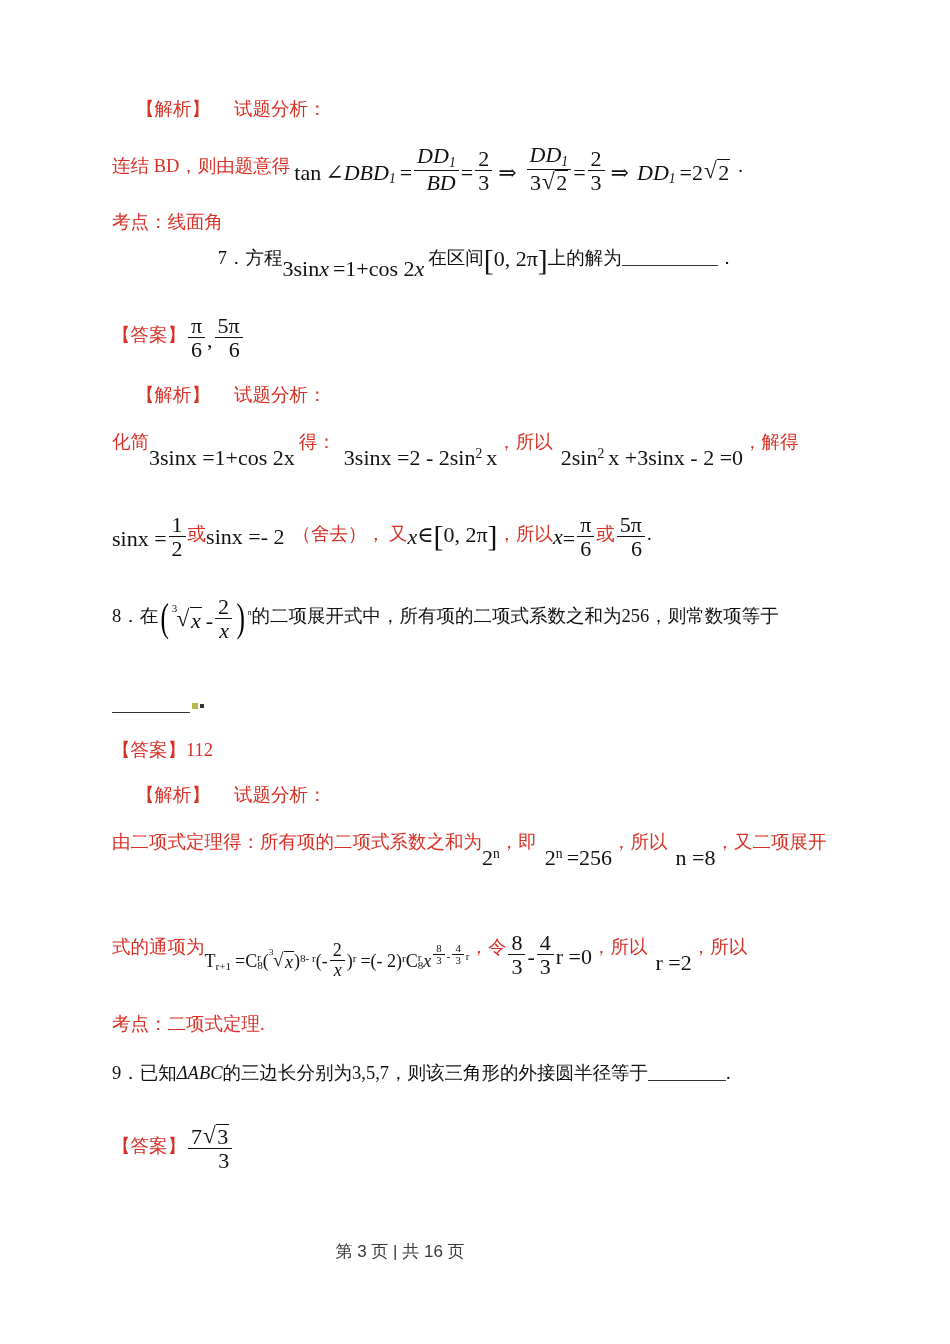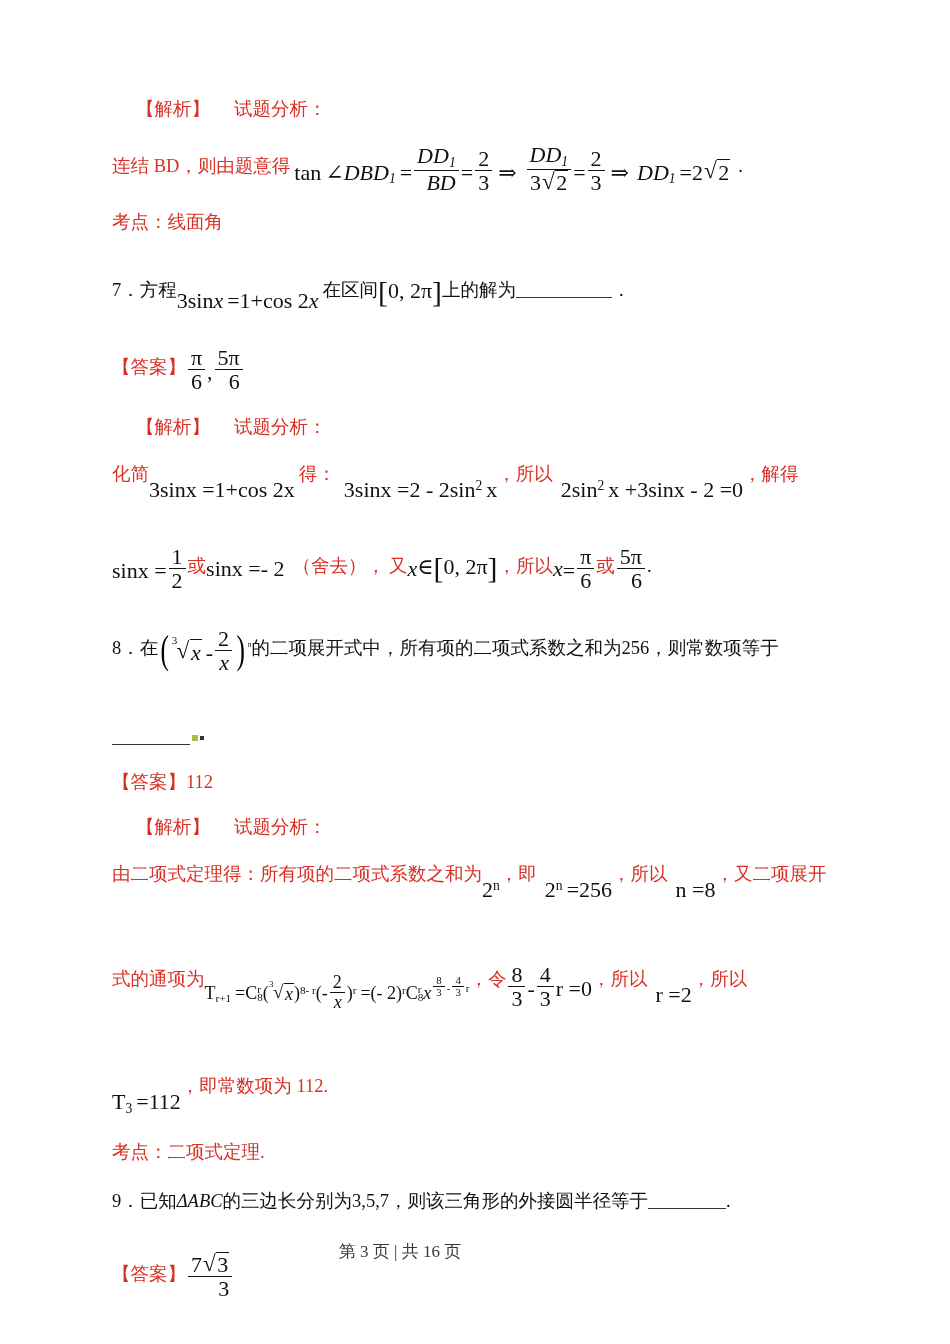--- a/index.html
+++ b/index.html
@@ -150,21 +150,21 @@
 
   
   .footer {
     position: absolute;
     left: 0;
     top: 1240px;
     width: 800px;
     text-align: center;
     font-size: 17px;
     color: #3a3a3a;
-    font-family: Liberation Serif, serif;
+    font-family: Liberation Sans, sans-serif;
   }
 
   
   .sp4 { display:inline-block; width:4px; }
   .sp8 { display:inline-block; width:8px; }
   .lower { display:inline-block; vertical-align: -0.52em; }
   .upper { display:inline-block; vertical-align: 0.30em; }
 </style>
 </head>
 <body>
@@ -177,21 +177,21 @@
     </div>
 
     <div class="blockline" style="margin-top:22px; height:46px;">
       <span class="t-body red">连结 BD，则由题意得</span><span class="sp4"></span><span class="m blk"><span>tan</span><span class="sp4"></span><span>∠</span><span class="mi">DBD</span><sub class="mi">1</sub><span class="sp4"></span>=<span class="frac"><span class="num mi"><span>DD</span><sub>1</sub></span><span class="den mi">BD</span></span>=<span class="frac"><span class="num">2</span><span class="den">3</span></span><span class="sp4"></span><span>⇒</span><span class="sp8"></span><span class="frac"><span class="num mi"><span>DD</span><sub>1</sub></span><span class="den"><span>3</span><span class="rad"><span class="radicand">2</span></span></span></span>=<span class="frac"><span class="num">2</span><span class="den">3</span></span><span class="sp4"></span><span>⇒</span><span class="sp8"></span><span class="mi">DD</span><sub class="mi">1</sub><span class="sp4"></span><span>=</span><span>2</span><span class="rad"><span class="radicand">2</span></span></span><span class="sp8"></span><span class="t-body blk">.</span>
     </div>
 
     <div class="blockline" style="margin-top:20px;">
       <span class="t-body red">考点：</span><span class="t-body red">线面角</span>
     </div>
 
-    <div class="blockline" style="margin-top:42px; height:40px;">
+    <div class="blockline" style="margin-top:10px; height:40px;text-align:center;">
       <span class="t-body blk">7．</span><span class="t-body blk">方程</span><span class="m blk lower"><span>3sin</span><span class="mi">x</span><span class="sp4"></span><span>=1+cos 2</span><span class="mi">x</span></span><span class="sp4"></span><span class="t-body blk">在区间</span><span class="m blk"><span style="font-size:1.35em;vertical-align:-0.13em;">[</span><span>0, 2π</span><span style="font-size:1.35em;vertical-align:-0.13em;">]</span></span><span class="t-body blk">上的解为</span><span class="blank w1"></span><span class="t-body blk">．</span>
     </div>
 
     <div class="blockline" style="margin-top:30px; height:48px;">
       <span class="t-body red">【答案】</span><span class="m blk"><span class="frac"><span class="num">π</span><span class="den">6</span></span><span>,</span><span class="frac"><span class="num">5π</span><span class="den">6</span></span></span>
     </div>
 
     <div class="blockline" style="margin-top:20px;">
       <span class="t-head red">【解析】</span><span class="t-head red">试题分析：</span>
     </div>
@@ -222,23 +222,20 @@
     </div>
 
     <div class="blockline" style="margin-top:22px; height:44px;">
       <span class="t-body red upper">由二项式定理得：所有项的二项式系数之和为</span><span class="m blk lower"><span>2</span><sup>n</sup></span><span class="t-body red upper">，即</span><span class="sp8"></span><span class="m blk lower"><span>2</span><sup>n</sup><span class="sp4"></span><span>=256</span></span><span class="t-body red upper">，所以</span><span class="sp8"></span><span class="m blk lower">n =8</span><span class="t-body red upper">，又二项展开</span>
     </div>
 
     <div class="blockline" style="margin-top:58px; height:54px;">
       <span class="t-body red upper">式的通项为</span><span class="m blk lower" style="font-size:18px;"><span>T</span><sub>r+1</sub><span class="sp4"></span><span>=C</span><span style="display:inline-block;text-align:left;line-height:0.75;vertical-align:-0.12em;font-size:0.62em;"><span style="display:block;">r</span><span style="display:block;">8</span></span><span>(</span><span class="rad cube mi"><span class="radidx">3</span><span class="radicand">x</span></span><span>)</span><sup>8- r</sup><span>(-</span><span class="frac"><span class="num">2</span><span class="den mi">x</span></span><span>)</span><sup>r</sup><span class="sp4"></span><span>=(- 2)</span><sup>r</sup><span>C</span><span style="display:inline-block;text-align:left;line-height:0.75;vertical-align:-0.12em;font-size:0.62em;"><span style="display:block;">r</span><span style="display:block;">8</span></span><span class="mi">x</span><span style="display:inline-block;vertical-align:0.75em;font-size:0.60em;"><span class="frac" style="vertical-align:-0.40em;"><span class="num">8</span><span class="den">3</span></span><span>-</span><span class="frac" style="vertical-align:-0.40em;"><span class="num">4</span><span class="den">3</span></span><span>r</span></span></span><span class="t-body red upper">，令</span><span class="m blk"><span class="frac"><span class="num">8</span><span class="den">3</span></span><span>-</span><span class="frac"><span class="num">4</span><span class="den">3</span></span><span>r =0</span></span><span class="t-body red upper">，所以</span><span class="sp8"></span><span class="m blk lower">r =2</span><span class="t-body red upper">，所以</span>
     </div>
 
-    <div class="blockline" style="margin-top:56px; height:40px;">
-      <span class="m blk lower"><span>T</span><sub>3</sub><span class="sp4"></span><span>=112</span></span><span class="t-body red upper">，即常数项为 112.</span>
-    </div>
 
     <div class="blockline" style="margin-top:26px;">
       <span class="t-body red">考点：</span><span class="t-body red">二项式定理.</span>
     </div>
 
     <div class="blockline" style="margin-top:24px; height:34px;">
       <span class="t-body blk">9．</span><span class="t-body blk">已知</span><span class="t-body blk" style="font-style:italic;">ΔABC</span><span class="t-body blk">的三边长分别为</span><span class="t-body blk">3,5,7</span><span class="t-body blk">，则该三角形的外接圆半径等于</span><span class="blank w3"></span><span class="t-body blk">.</span>
     </div>
 
     <div class="blockline" style="margin-top:30px; height:52px;">

